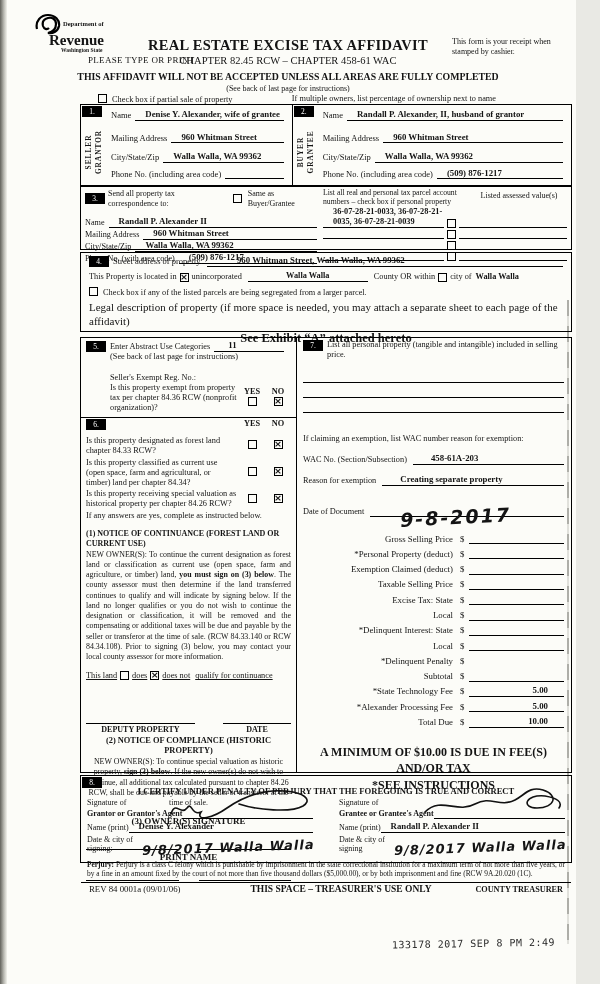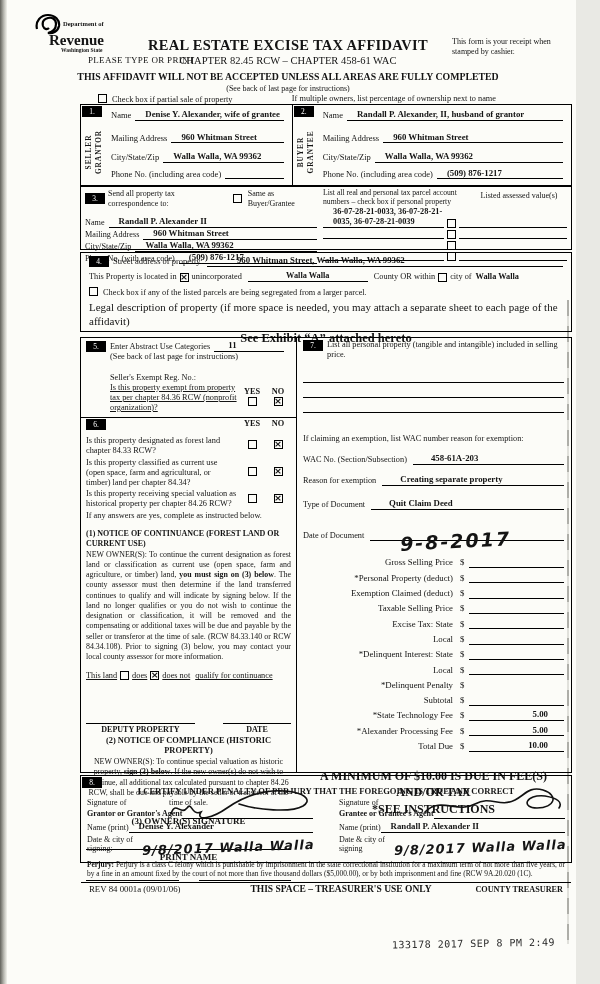--- a/index.html
+++ b/index.html
@@ -294,21 +294,21 @@
 
   <div class="bx box56">
     <div class="s5head">
       <span class="numbox">5.</span>
       <span>Enter Abstract Use Categories</span>
       <span class="fline" style="max-width:70px;"><b style="padding-left:14px;">11</b></span>
     </div>
     <div style="margin-left:24px;">(See back of last page for instructions)</div>
     <div style="margin-left:24px;margin-top:11px;">Seller's Exempt Reg. No.:</div>
     <div class="qrow" style="margin-top:0;">
-      <span class="qt" style="padding-left:24px;text-decoration:underline;">Is this property exempt from property tax per chapter 84.36 RCW (nonprofit organization)?</span>
+      <span class="qt" style="padding-left:24px;">Is this property exempt from property tax per chapter 84.36 RCW (nonprofit organization)?</span>
       <span class="ycol">
         <div class="bold">YES</div>
         <span class="cb"><i class="x"></i></span>
       </span>
       <span class="ncol">
         <div class="bold">NO</div>
         <span class="cb"><i class="x">×</i></span>
       </span>
     </div>
     <div class="divline"></div>
@@ -381,24 +381,20 @@
     <div class="blankline"></div>
     <div style="margin-top:21px;">If claiming an exemption, list WAC number reason for exemption:</div>
     <div class="wrow">
       <span class="lb">WAC No. (Section/Subsection)</span>
       <span class="fline"><b>458-61A-203</b></span>
     </div>
     <div class="wrow">
       <span class="lb">Reason for exemption</span>
       <span class="fline"><b>Creating separate property</b></span>
     </div>
-    <div class="wrow" style="margin-top:12px;">
-      <span class="lb">Type of Document</span>
-      <span class="fline"><b>Quit Claim  Deed</b></span>
-    </div>
     <div class="wrow" style="margin-top:16px;">
       <span class="lb">Date of Document</span>
       <span class="fline" style="height:14px;"><span class="hand docdate">9-8-2017</span></span>
     </div>
     <div style="margin-top:12px;">
       <div class="mrow">
         <span class="mr-label">Gross Selling Price</span>
         <span class="mr-dollar">$</span>
         <span class="mr-line"><b class="mr-value"></b></span>
       </div>

